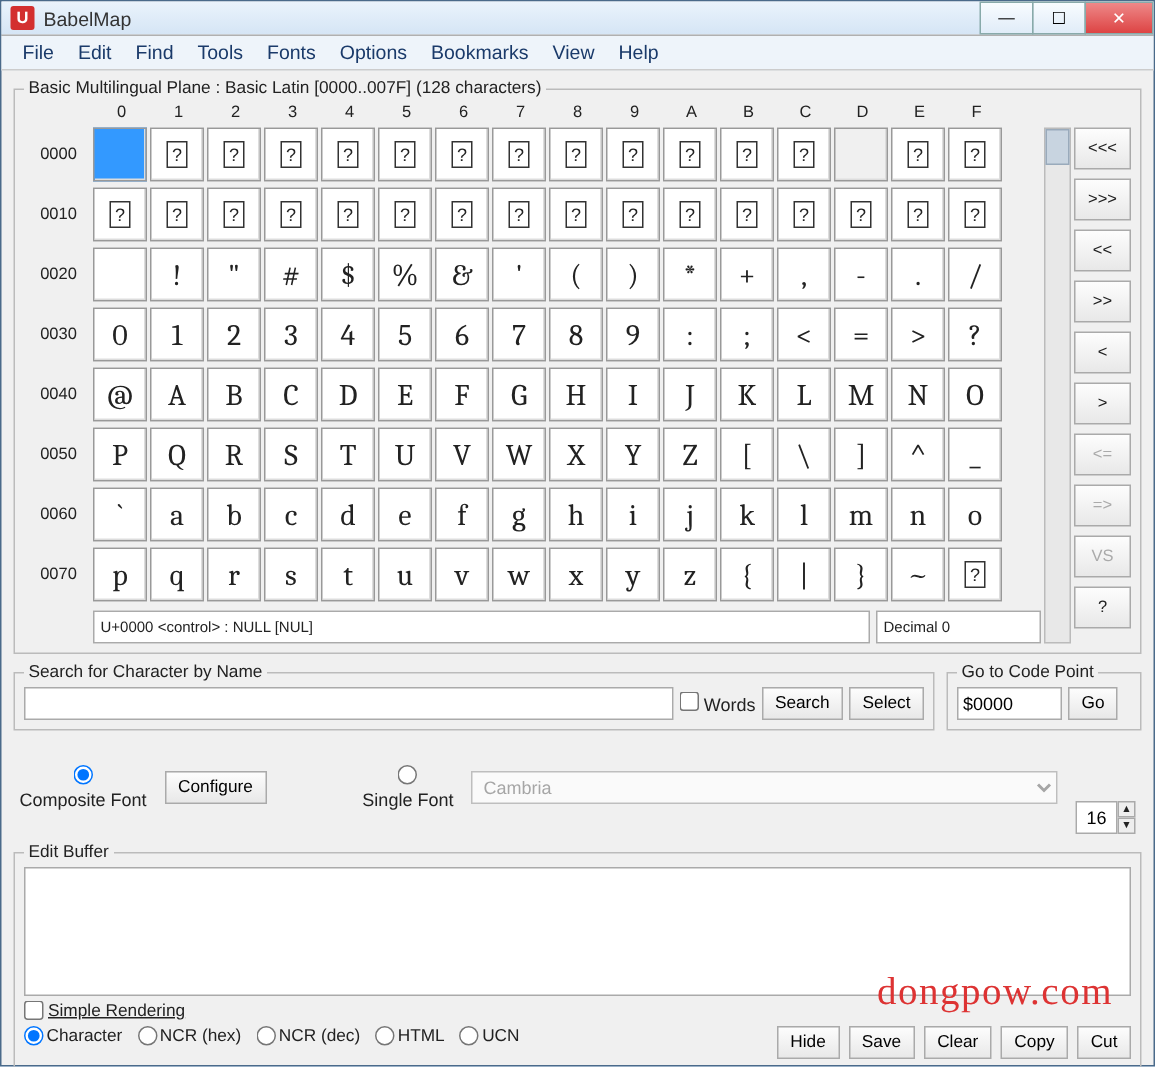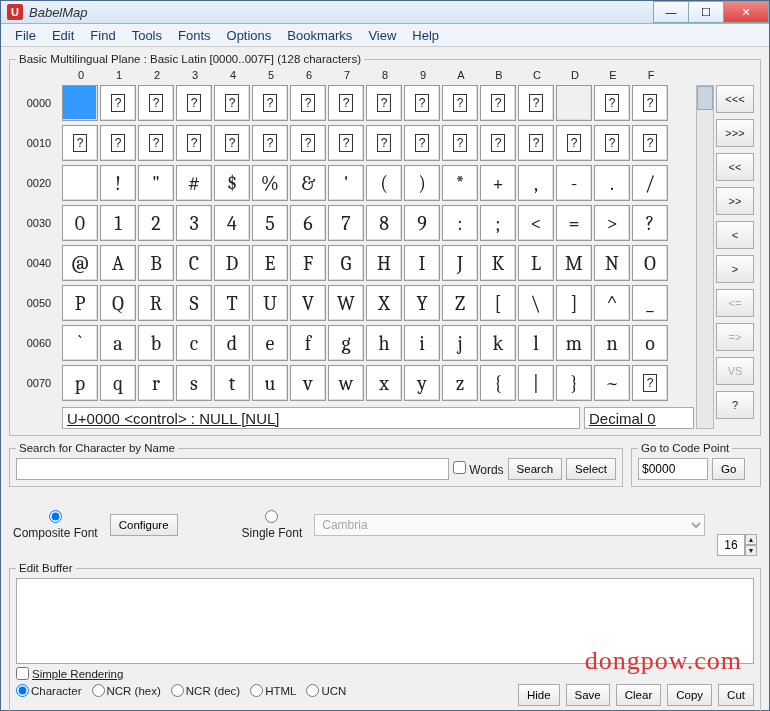--- a/index.html
+++ b/index.html
@@ -1,20 +1,20 @@
 <!DOCTYPE html>
 <html><head>
 <meta charset="utf-8">
 <style>
 * { box-sizing: border-box; margin: 0; padding: 0; font-family: "Segoe UI", Tahoma, sans-serif; }
 body { background: #5a8cb8; width: 770px; height: 711px; overflow: hidden; }
 .window { background: #f0f0f0; border: 1px solid #4a6a8a; width: 770px; height: 711px; display: flex; flex-direction: column; }
 .titlebar { background: linear-gradient(#eaf3fc, #d5e5f5); height: 30px; display: flex; align-items: center; padding: 0 0 0 6px; border-bottom: 1px solid #b0b0b0; }
 .titlebar .icon { width: 16px; height: 16px; background: #d32f2f; color: #fff; font-size: 11px; font-weight: bold; display: flex; align-items: center; justify-content: center; border-radius: 2px; margin-right: 6px; }
-.titlebar .title { flex: 1; font-size: 13px; color: #333; font-style: italic; }
+.titlebar .title { flex: 1; font-size: 13px; color: #333; }
 .winbtns { display: flex; height: 100%; }
 .winbtn { width: 36px; height: 22px; border: 1px solid #8aa; background: linear-gradient(#f8fcff,#e0ecf8); display: flex; align-items: center; justify-content: center; font-size: 11px; cursor: pointer; margin-left: -1px; }
 .winbtn.close { background: linear-gradient(#e88,#d44); color:#fff; width: 46px; border-top-right-radius: 0; }
 .menubar { background: #eef4fa; padding: 2px 6px; border-bottom: 1px solid #ccc; }
 .menubar span { font-size: 13px; color: #1a3a6a; padding: 2px 8px; cursor: pointer; }
 .content { flex: 1; padding: 6px 8px 8px 8px; display: flex; flex-direction: column; font-size: 12px; color: #222; }
 fieldset { border: 1px solid #bbb; padding: 4px 6px 6px 6px; margin-bottom: 6px; }
 legend { font-size: 11.5px; padding: 0 3px; }
 .gridarea { display: flex; }
 .gridwrap { flex: 1; }
@@ -26,21 +26,21 @@
 .cell { width: 36px; height: 36px; border: 1px solid #999; background: #fff; display: flex; align-items: center; justify-content: center; font-size: 20px; font-family: Cambria, Georgia, serif; cursor: pointer; box-shadow: inset -1px -1px 0 #ddd; }
 .cell.selected { background: #3399ff; }
 .cell.box { font-size: 14px; }
 .cell.empty { background: #f0f0f0; }
 .vscroll { width: 18px; background: #e8e8e8; border: 1px solid #bbb; margin: 16px 2px 0 2px; position: relative; }
 .vscroll .thumb { position: absolute; top: 0; left: 0; right: 0; height: 24px; background: #c8d4e0; border: 1px solid #9ab; }
 .navcol { width: 38px; display: flex; flex-direction: column; gap: 6px; padding-top: 16px; align-items: stretch; }
 .navbtn { height: 28px; border: 1px solid #aaa; background: linear-gradient(#fdfdfd,#e8e8e8); font-size: 11px; cursor: pointer; display: flex; align-items: center; justify-content: center; }
 .navbtn.dis { color: #aaa; }
 .statusrow { display: flex; gap: 4px; margin: 4px 0 0 46px; }
-.statusbox { border: 1px solid #aaa; background: #fff; padding: 2px 4px; font-size: 15px; height: 22px; display: flex; align-items: center; text-decoration: underline; }
+.statusbox { border: 1px solid #aaa; background: #fff; padding: 2px 4px; font-size: 10px; height: 22px; display: flex; align-items: center; }
 .statusbox.main { flex: 1; }
 .statusbox.dec { width: 110px; }
 .row2 { display: flex; gap: 8px; }
 .row2 fieldset { flex: 1; }
 .row2 fieldset.goto { flex: 0 0 130px; }
 .ctlrow { display: flex; align-items: center; gap: 4px; }
 select, input[type=text] { border: 1px solid #aaa; background: #fff; font-size: 12px; padding: 2px 3px; height: 22px; }
 button.small { border: 1px solid #aaa; background: linear-gradient(#fdfdfd,#e8e8e8); font-size: 11.5px; padding: 2px 8px; height: 22px; cursor: pointer; }
 .fontrow { display: flex; align-items: center; gap: 12px; margin-bottom: 6px; padding: 0 4px; }
 .fontrow label { font-size: 12px; display: flex; align-items: center; gap: 3px; flex-direction: column; }

